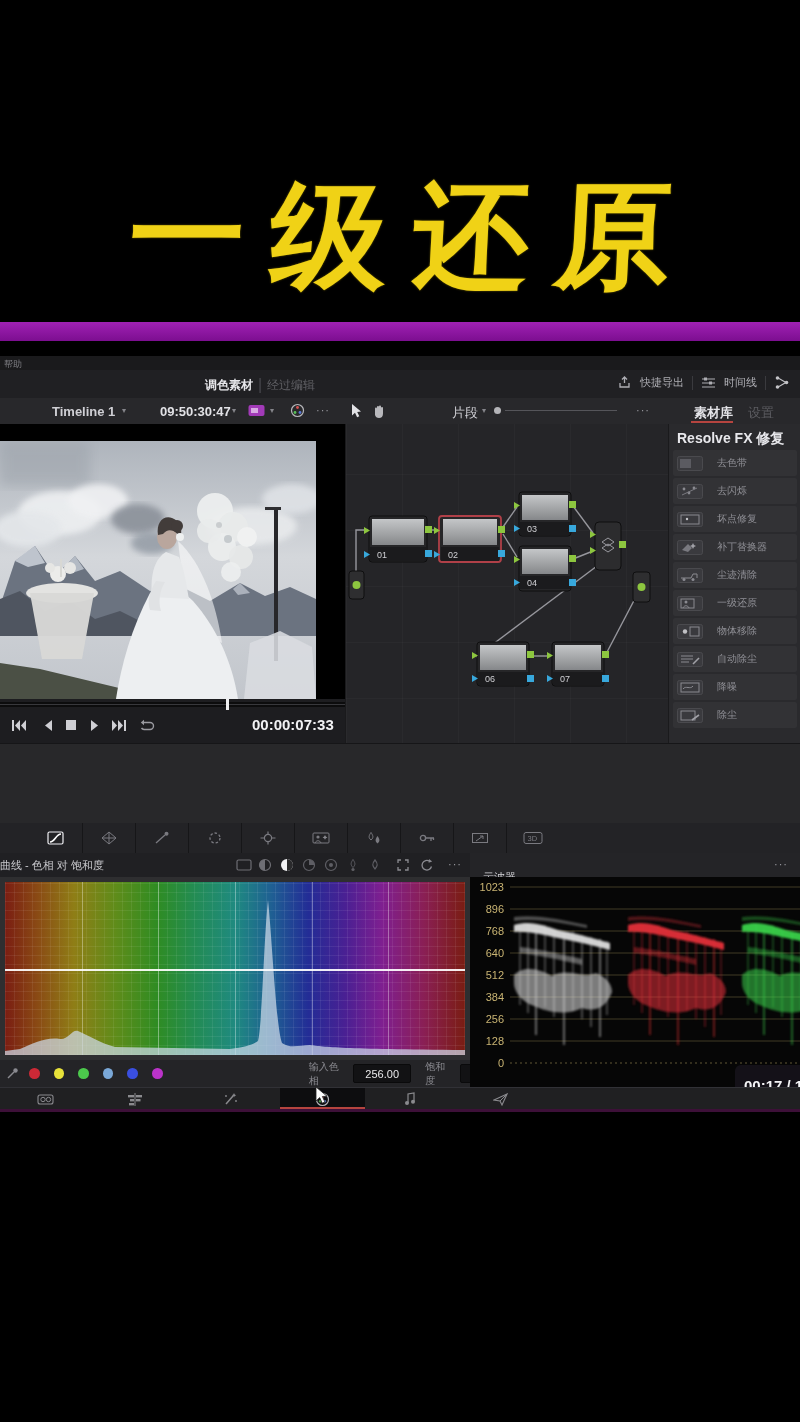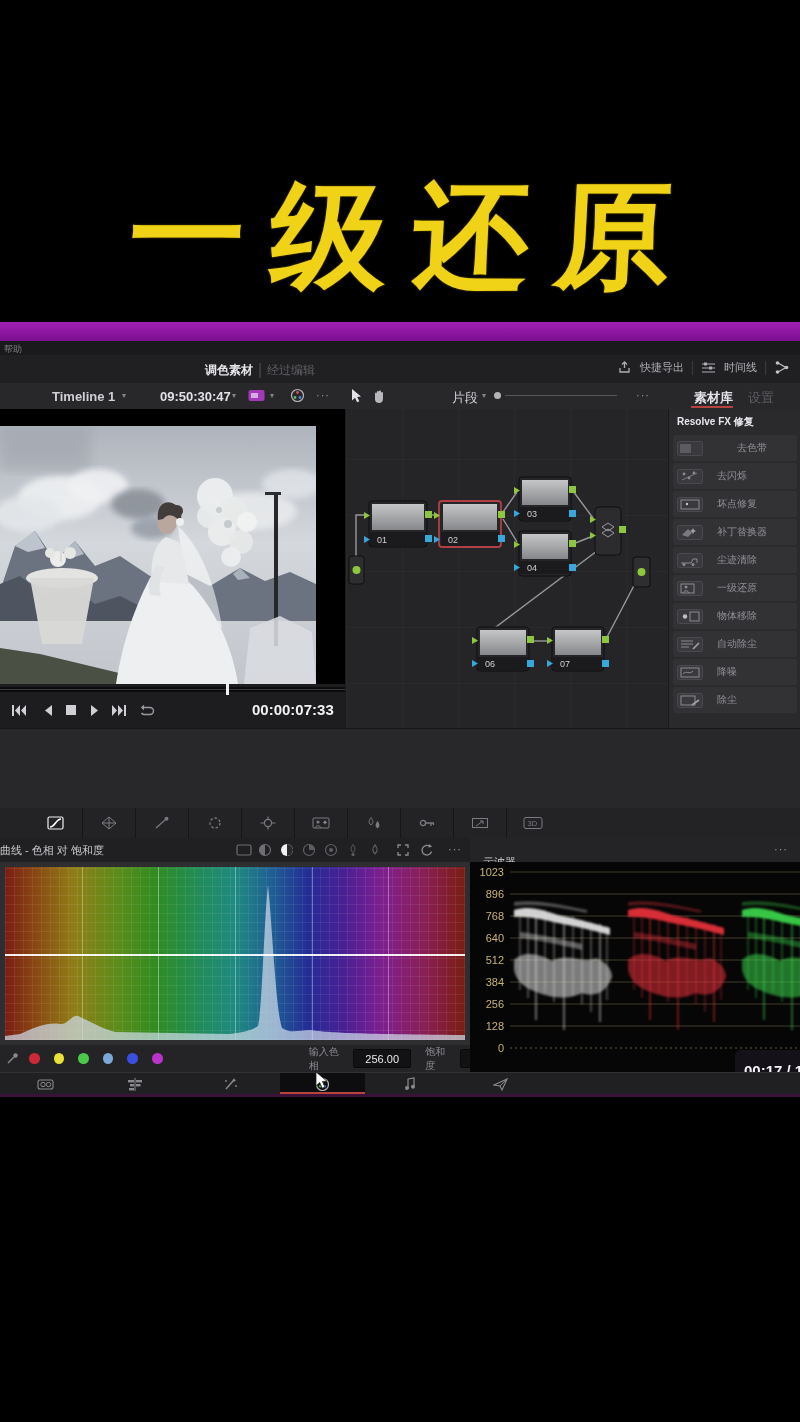--- a/index.html
+++ b/index.html
@@ -5,39 +5,39 @@
   html,body{margin:0;padding:0;background:#000;}
   #app{position:relative;width:800px;height:1422px;background:#000;overflow:hidden;
        font-family:"Liberation Sans","DejaVu Sans",sans-serif;color:#c8c8cc;}
   .abs{position:absolute;}
   
   .big-title{left:0;top:152px;width:800px;height:170px;display:flex;align-items:center;justify-content:center;
     font-family:"DejaVu Serif","Liberation Serif",serif;font-weight:bold;font-size:116px;letter-spacing:26px;
     color:#f0d216;text-indent:26px;transform:skewX(-3deg);text-shadow:0 0 2px #7a6a00;}
   .purple-bar{left:0;top:322px;width:800px;height:19px;background:linear-gradient(180deg,#a021b4,#7c0e90);}
   
-  .ui{left:0;top:341px;width:800px;height:756px;background:#232325;}
+  .ui{left:0;top:356px;width:800px;height:756px;background:#232325;}
   .menubar{left:0;top:0;width:800px;height:14px;background:#1a1a1c;font-size:9px;color:#7d7d82;}
   .hdr{left:0;top:14px;width:800px;height:28px;background:#202023;border-bottom:1px solid #141416;}
   .hdr-tab{font-size:12px;font-weight:bold;color:#e6e6ea;}
   .hdr-tab.dim{color:#606065;font-weight:normal;}
   .hdr-right{display:flex;align-items:center;gap:8px;font-size:11px;color:#aeaeb4;}
   .vdiv{width:1px;height:14px;background:#3a3a3e;}
   .toolbar{left:0;top:42px;width:800px;height:26px;background:#28282b;border-bottom:1px solid #161618;font-size:11px;}
   .tbtxt{color:#cfcfd4;font-size:13px;}
   .chev{color:#84848a;font-size:8px;}
   .dots3{color:#9a9aa0;font-size:11px;letter-spacing:1px;}
   .redline{background:#b5443f;height:2px;}
   
   .viewer{left:0;top:68px;width:345px;height:275px;background:#000;}
   .nodecol{left:345px;top:68px;width:323px;height:387px;background:#252528;border-left:1px solid #1a1a1c;
     background-image:repeating-linear-gradient(90deg,rgba(255,255,255,.025) 0 1px,transparent 1px 56px),
                      repeating-linear-gradient(0deg,rgba(255,255,255,.025) 0 1px,transparent 1px 56px);}
   .fxcol{left:668px;top:68px;width:132px;height:387px;background:#2a2a2d;border-left:1px solid #1a1a1c;}
-  .fx-title{font-size:10px;font-weight:bold;color:#e8e8ec;}
+  .fx-title{font-size:14px;font-weight:bold;color:#e8e8ec;}
   .fx-row{position:absolute;left:4px;width:124px;height:26px;background:#323235;border-radius:2px;
     display:flex;align-items:center;}
   .fx-ic{margin-left:4px;}
   .fx-lb{margin-left:14px;font-size:10px;color:#909096;}
   
   .transport{left:0;top:343px;width:345px;height:44px;background:#1d1d20;}
   .scrub{position:absolute;left:0;top:3px;width:345px;height:5px;background:#0c0c0d;}
   .tbtn{position:absolute;top:17px;width:22px;height:18px;display:flex;align-items:center;justify-content:center;}
   .tc{font-size:15px;font-weight:bold;color:#f2f2f4;}
   
@@ -380,21 +380,21 @@
 
         <g>
           <rect x="287" y="148" width="17" height="30" rx="3" fill="#2e2e30" stroke="#0e0e0f"></rect>
           <circle cx="295.5" cy="163" r="4" fill="#8dc63f"></circle>
         </g>
       </svg>
     </div>
 
     <div class="abs fxcol">
       <span class="abs fx-title" style="left:8px;top:6px;">Resolve FX 修复</span>
-      <div class="fx-row" style="top:26px;gap:20px;">
+      <div class="fx-row" style="top:26px;">
           <span class="fx-ic">
             <svg width="26" height="15" viewBox="0 0 26 15">
               <rect x="0.5" y="0.5" width="25" height="14" rx="2" fill="#3a3a3e" stroke="#4a4a4e"></rect>
               <rect x="3" y="3" width="11" height="9" fill="#6a6a70" opacity="0.7"></rect>
             </svg>
           </span>
           <span class="fx-lb">去色带</span>
         </div>
       <div class="fx-row" style="top:54px;">
           <span class="fx-ic">

